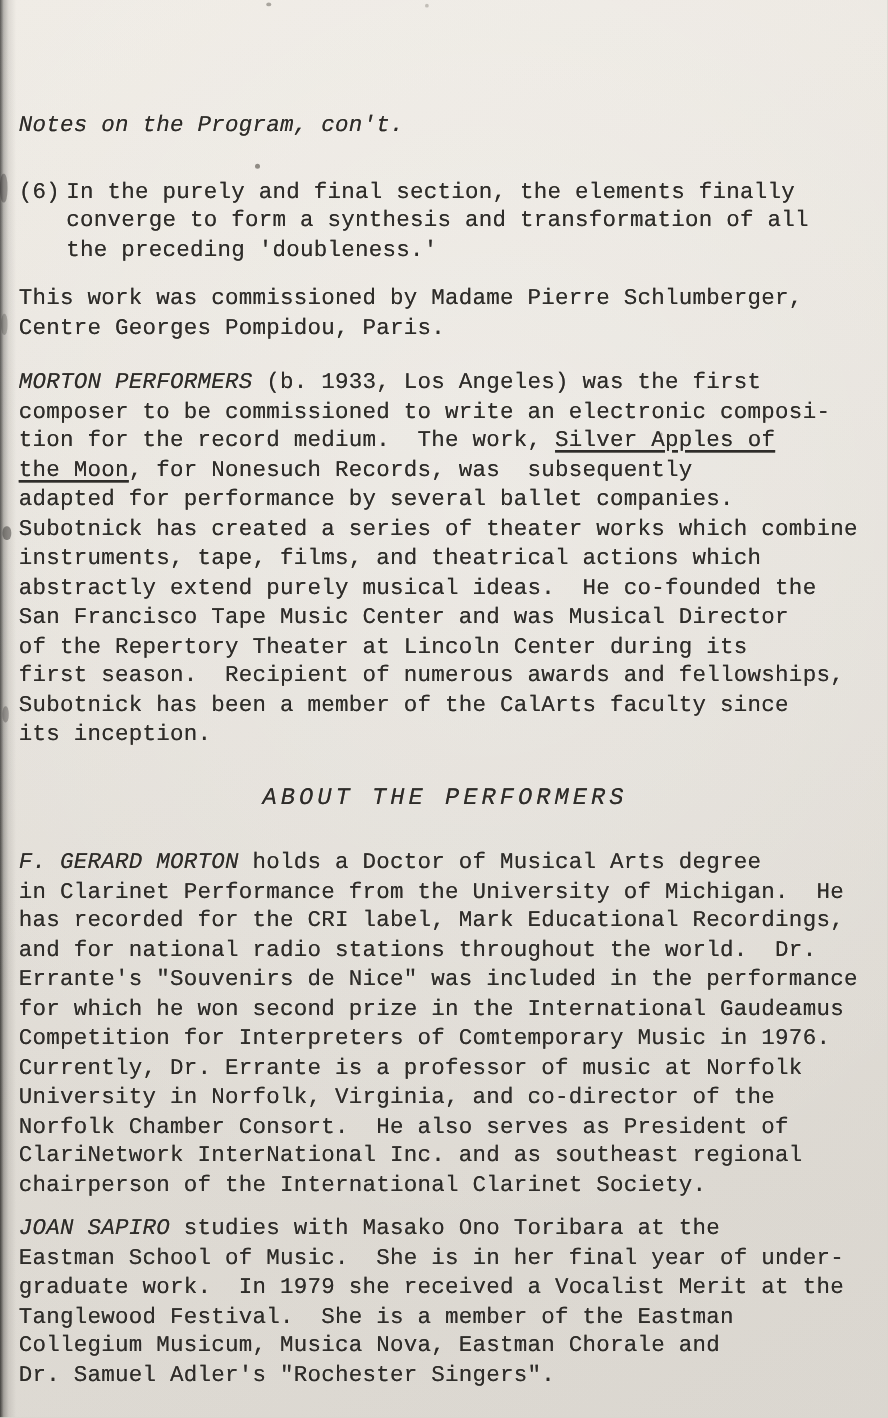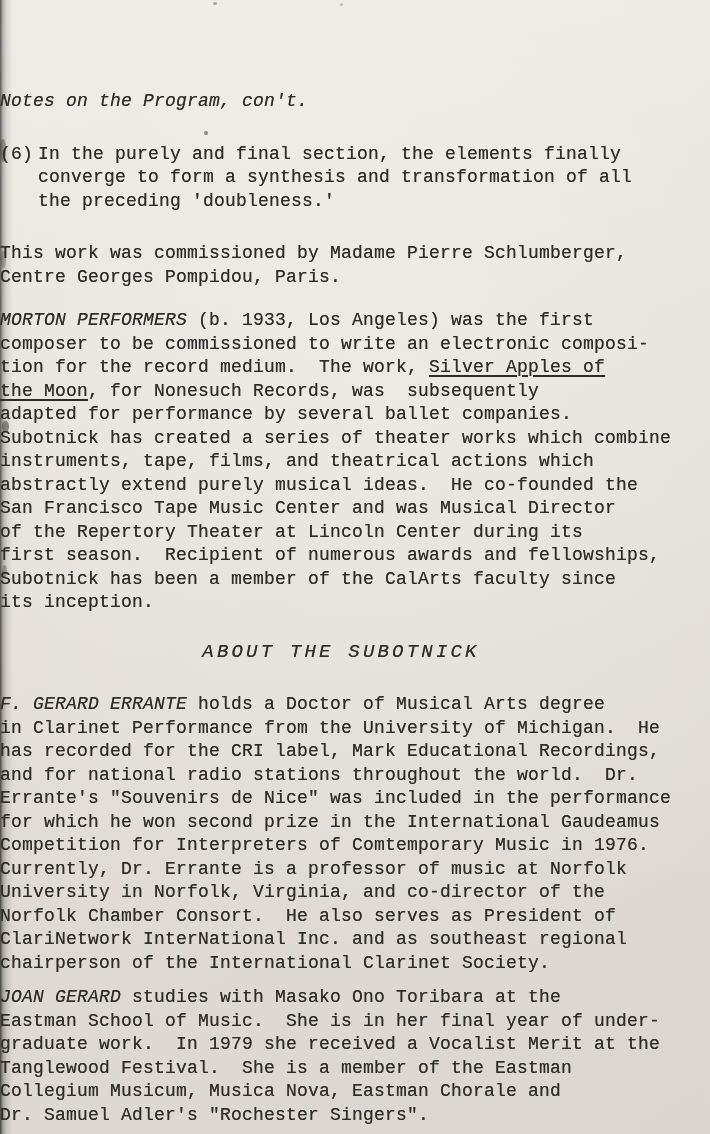--- a/index.html
+++ b/index.html
@@ -12,32 +12,32 @@
     color:#2e2c29;
   }
   .vignette{position:absolute;inset:0;pointer-events:none;
     background:
       radial-gradient(120% 90% at 55% 35%, rgba(255,255,255,0.22), rgba(255,255,255,0) 60%),
       linear-gradient(to bottom, rgba(255,255,255,0.10), rgba(60,58,54,0.05) 85%);}
   .edge-left{position:absolute;top:0;bottom:0;left:0;width:13px;
     background:linear-gradient(to right,
       rgba(28,27,25,0.80) 0px, rgba(28,27,25,0.30) 3px,
       rgba(110,106,100,0.16) 7px, rgba(110,106,100,0) 13px);}
-  .content{position:absolute;left:0;top:90px;width:682px;}
+  .content{position:absolute;left:15px;top:90px;width:682px;}
   .txt{
     font-size:18px;line-height:23.5px;letter-spacing:0.2px;
     white-space:pre-wrap;margin:0;
     text-shadow:0 0 0.5px rgba(46,44,41,0.75);
   }
   .ital{font-style:italic;}
   .ul{text-decoration:underline;text-underline-offset:3px;text-decoration-thickness:1.5px;}
   .hang{display:flex;margin-top:29px;}
   .marker{flex:none;width:38px;}
   .hang .body{flex:1;}
-  .commission{margin-top:29px;}
+  .commission{margin-top:15px;}
   .subotnick{margin-top:20px;}
   .heading{margin-top:26px;text-align:center;font-style:italic;
     font-size:19px;letter-spacing:3.2px;}
   .errante{margin-top:29px;}
   .sapiro{margin-top:11px;}
   .speck{position:absolute;border-radius:50%;}
   .sp1{left:213px;top:2px;width:4px;height:3px;background:#a9a59e;}
   .sp2{left:340px;top:3px;width:3px;height:3px;background:#c2beb7;}
   .sp3{left:204px;top:131px;width:4px;height:4px;background:#8f8b84;}
   .sp4{left:527px;top:346px;width:3px;height:3px;background:#b5b1aa;}
@@ -81,36 +81,36 @@
 adapted for performance by several ballet companies.
 Subotnick has created a series of theater works which combine
 instruments, tape, films, and theatrical actions which
 abstractly extend purely musical ideas.  He co-founded the
 San Francisco Tape Music Center and was Musical Director
 of the Repertory Theater at Lincoln Center during its
 first season.  Recipient of numerous awards and fellowships,
 Subotnick has been a member of the CalArts faculty since
 its inception.</span></p>
 
-    <p class="txt heading">ABOUT THE SUBOTNICK</p>
+    <p class="txt heading">ABOUT THE PERFORMERS</p>
 
-    <p class="txt errante"><span class="ital">F. GERARD ERRANTE</span><span> holds a Doctor of Musical Arts degree
+    <p class="txt errante"><span class="ital">F. GERARD MORTON</span><span> holds a Doctor of Musical Arts degree
 in Clarinet Performance from the University of Michigan.  He
 has recorded for the CRI label, Mark Educational Recordings,
 and for national radio stations throughout the world.  Dr.
 Errante's "Souvenirs de Nice" was included in the performance
 for which he won second prize in the International Gaudeamus
 Competition for Interpreters of Comtemporary Music in 1976.
 Currently, Dr. Errante is a professor of music at Norfolk
 University in Norfolk, Virginia, and co-director of the
 Norfolk Chamber Consort.  He also serves as President of
 ClariNetwork InterNational Inc. and as southeast regional
 chairperson of the International Clarinet Society.</span></p>
 
-    <p class="txt sapiro"><span class="ital">JOAN GERARD</span><span> studies with Masako Ono Toribara at the
+    <p class="txt sapiro"><span class="ital">JOAN SAPIRO</span><span> studies with Masako Ono Toribara at the
 Eastman School of Music.  She is in her final year of under-
 graduate work.  In 1979 she received a Vocalist Merit at the
 Tanglewood Festival.  She is a member of the Eastman
 Collegium Musicum, Musica Nova, Eastman Chorale and
 Dr. Samuel Adler's "Rochester Singers".</span></p>
 
   </div>
 </div>
 
 </body></html>

